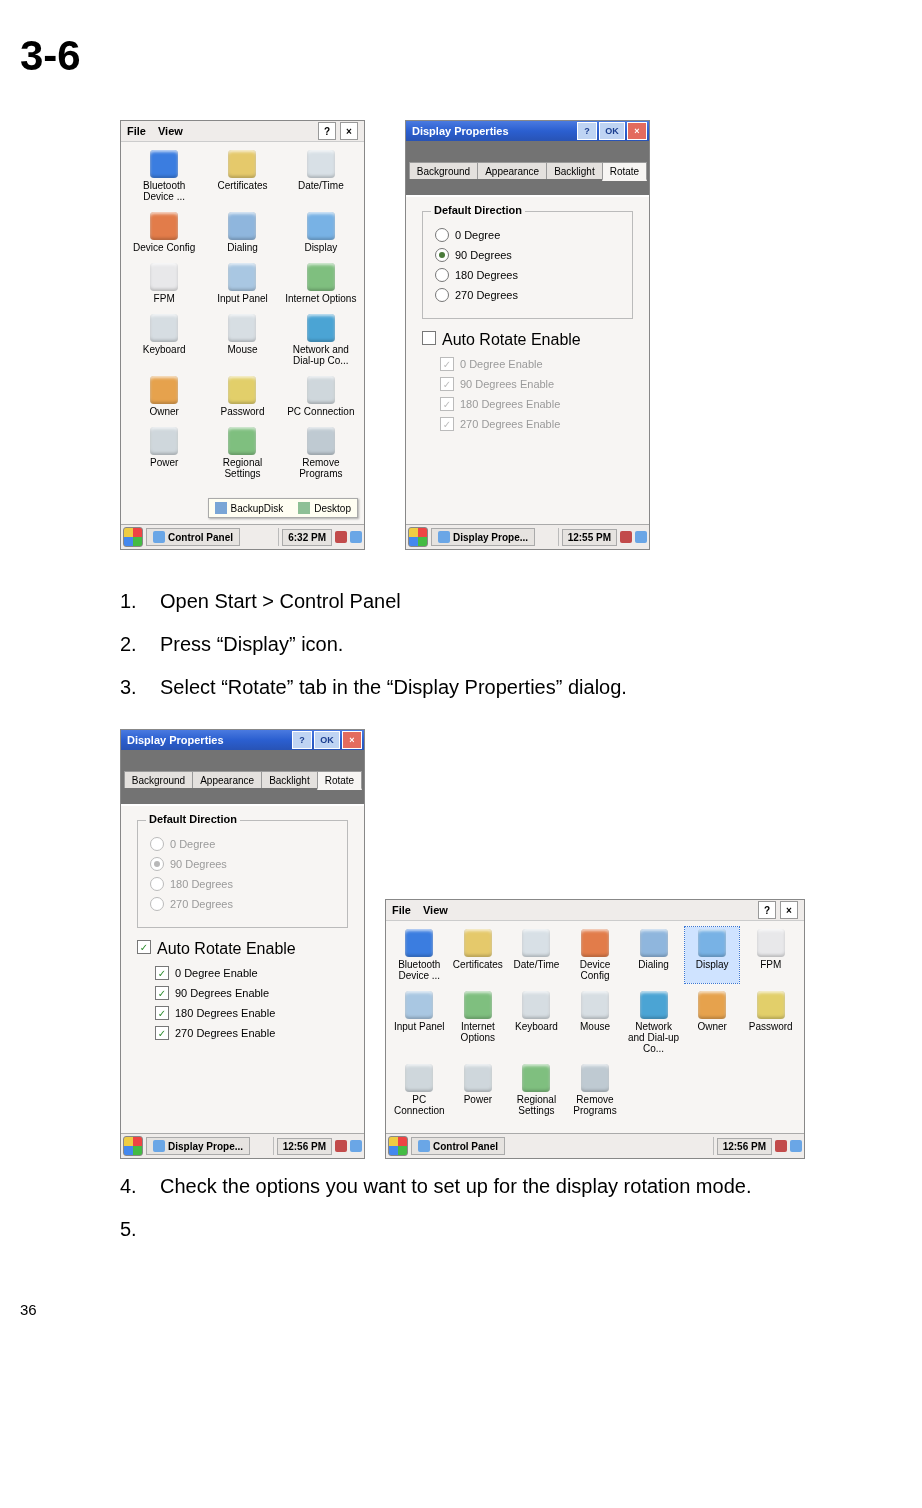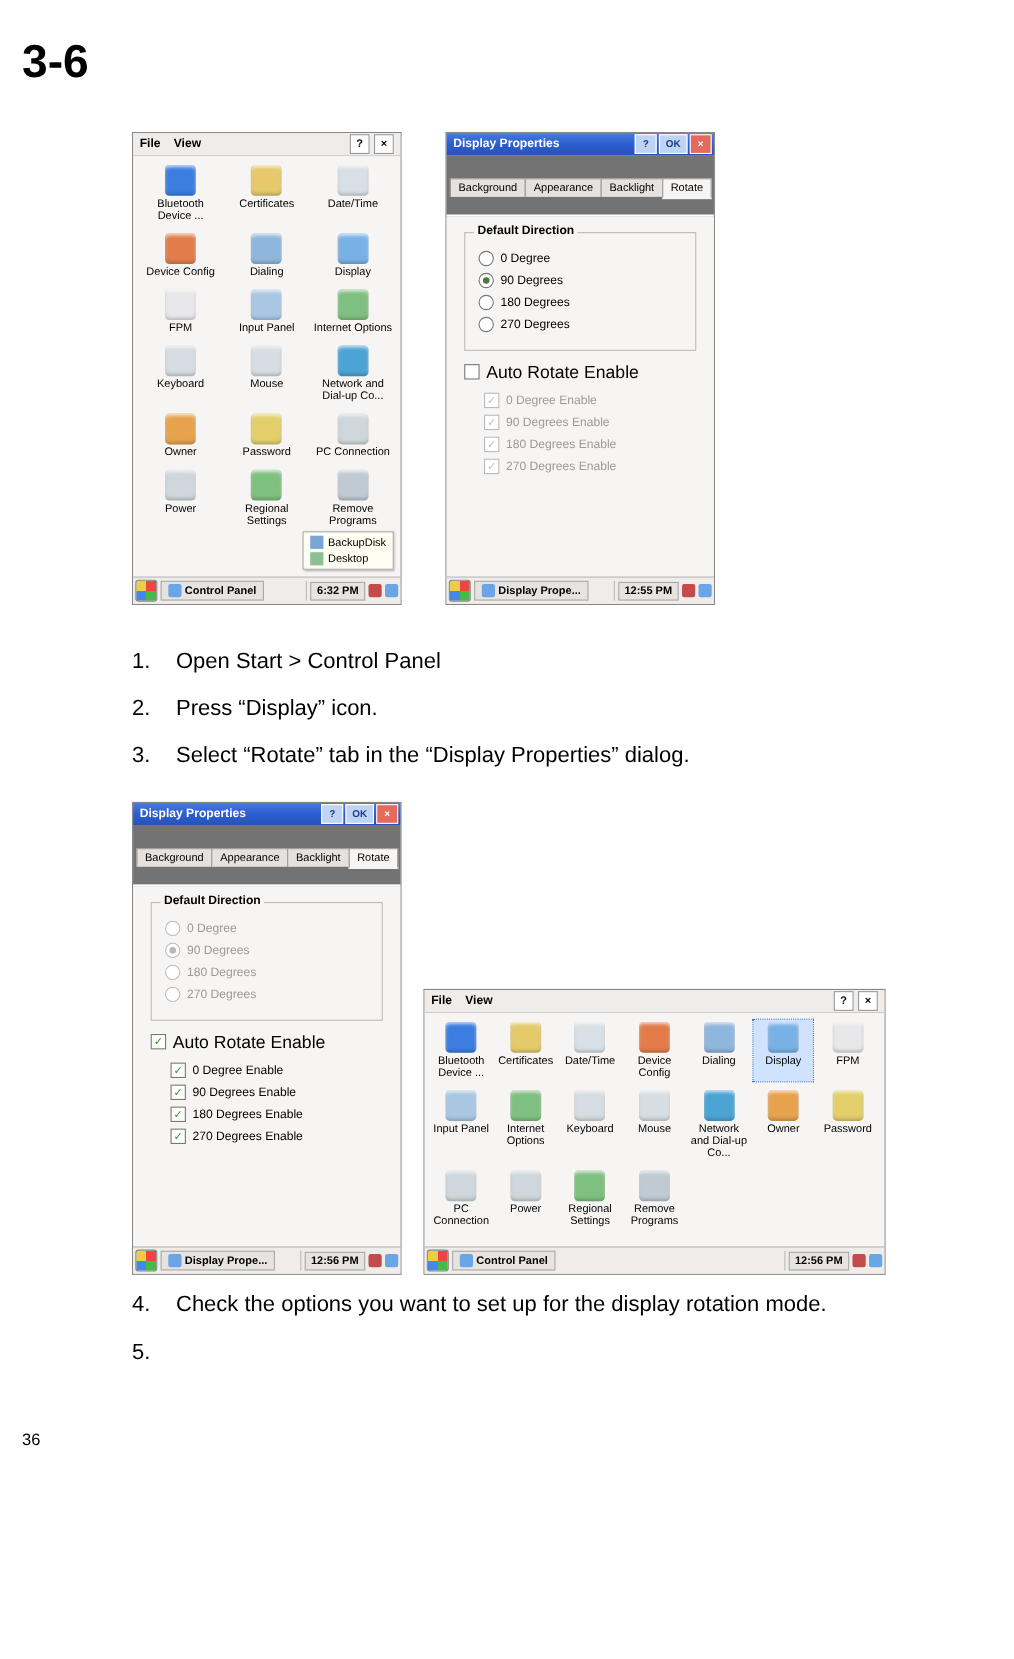--- a/index.html
+++ b/index.html
@@ -186,21 +186,21 @@
   .time-sec {padding:2px 5px;border:1px solid #aaa;background:#e6e3e0;}
   .tray {display:flex;gap:3px;align-items:center;}
   .tray .tic{width:12px;height:12px;border-radius:2px;}
 
   
   .tooltip-pop {
     position:absolute; right:6px; bottom:6px;
     background:#fffef2;border:1px solid #aaa;
     padding:3px 6px; font-size:10px;
     box-shadow:1px 1px 2px rgba(0,0,0,.3);
-    display:flex;flex-direction:column;gap:3px;
+    display:flex;flex-direction:row;gap:15px;
   }
   .tooltip-pop .r{display:flex;align-items:center;gap:4px;}
   .tooltip-pop .ic{width:12px;height:12px;}
 
   
   .grp {
     border:1px solid #bbb;
     margin:14px 16px 0;
     padding:10px 10px 10px 12px;
   }

